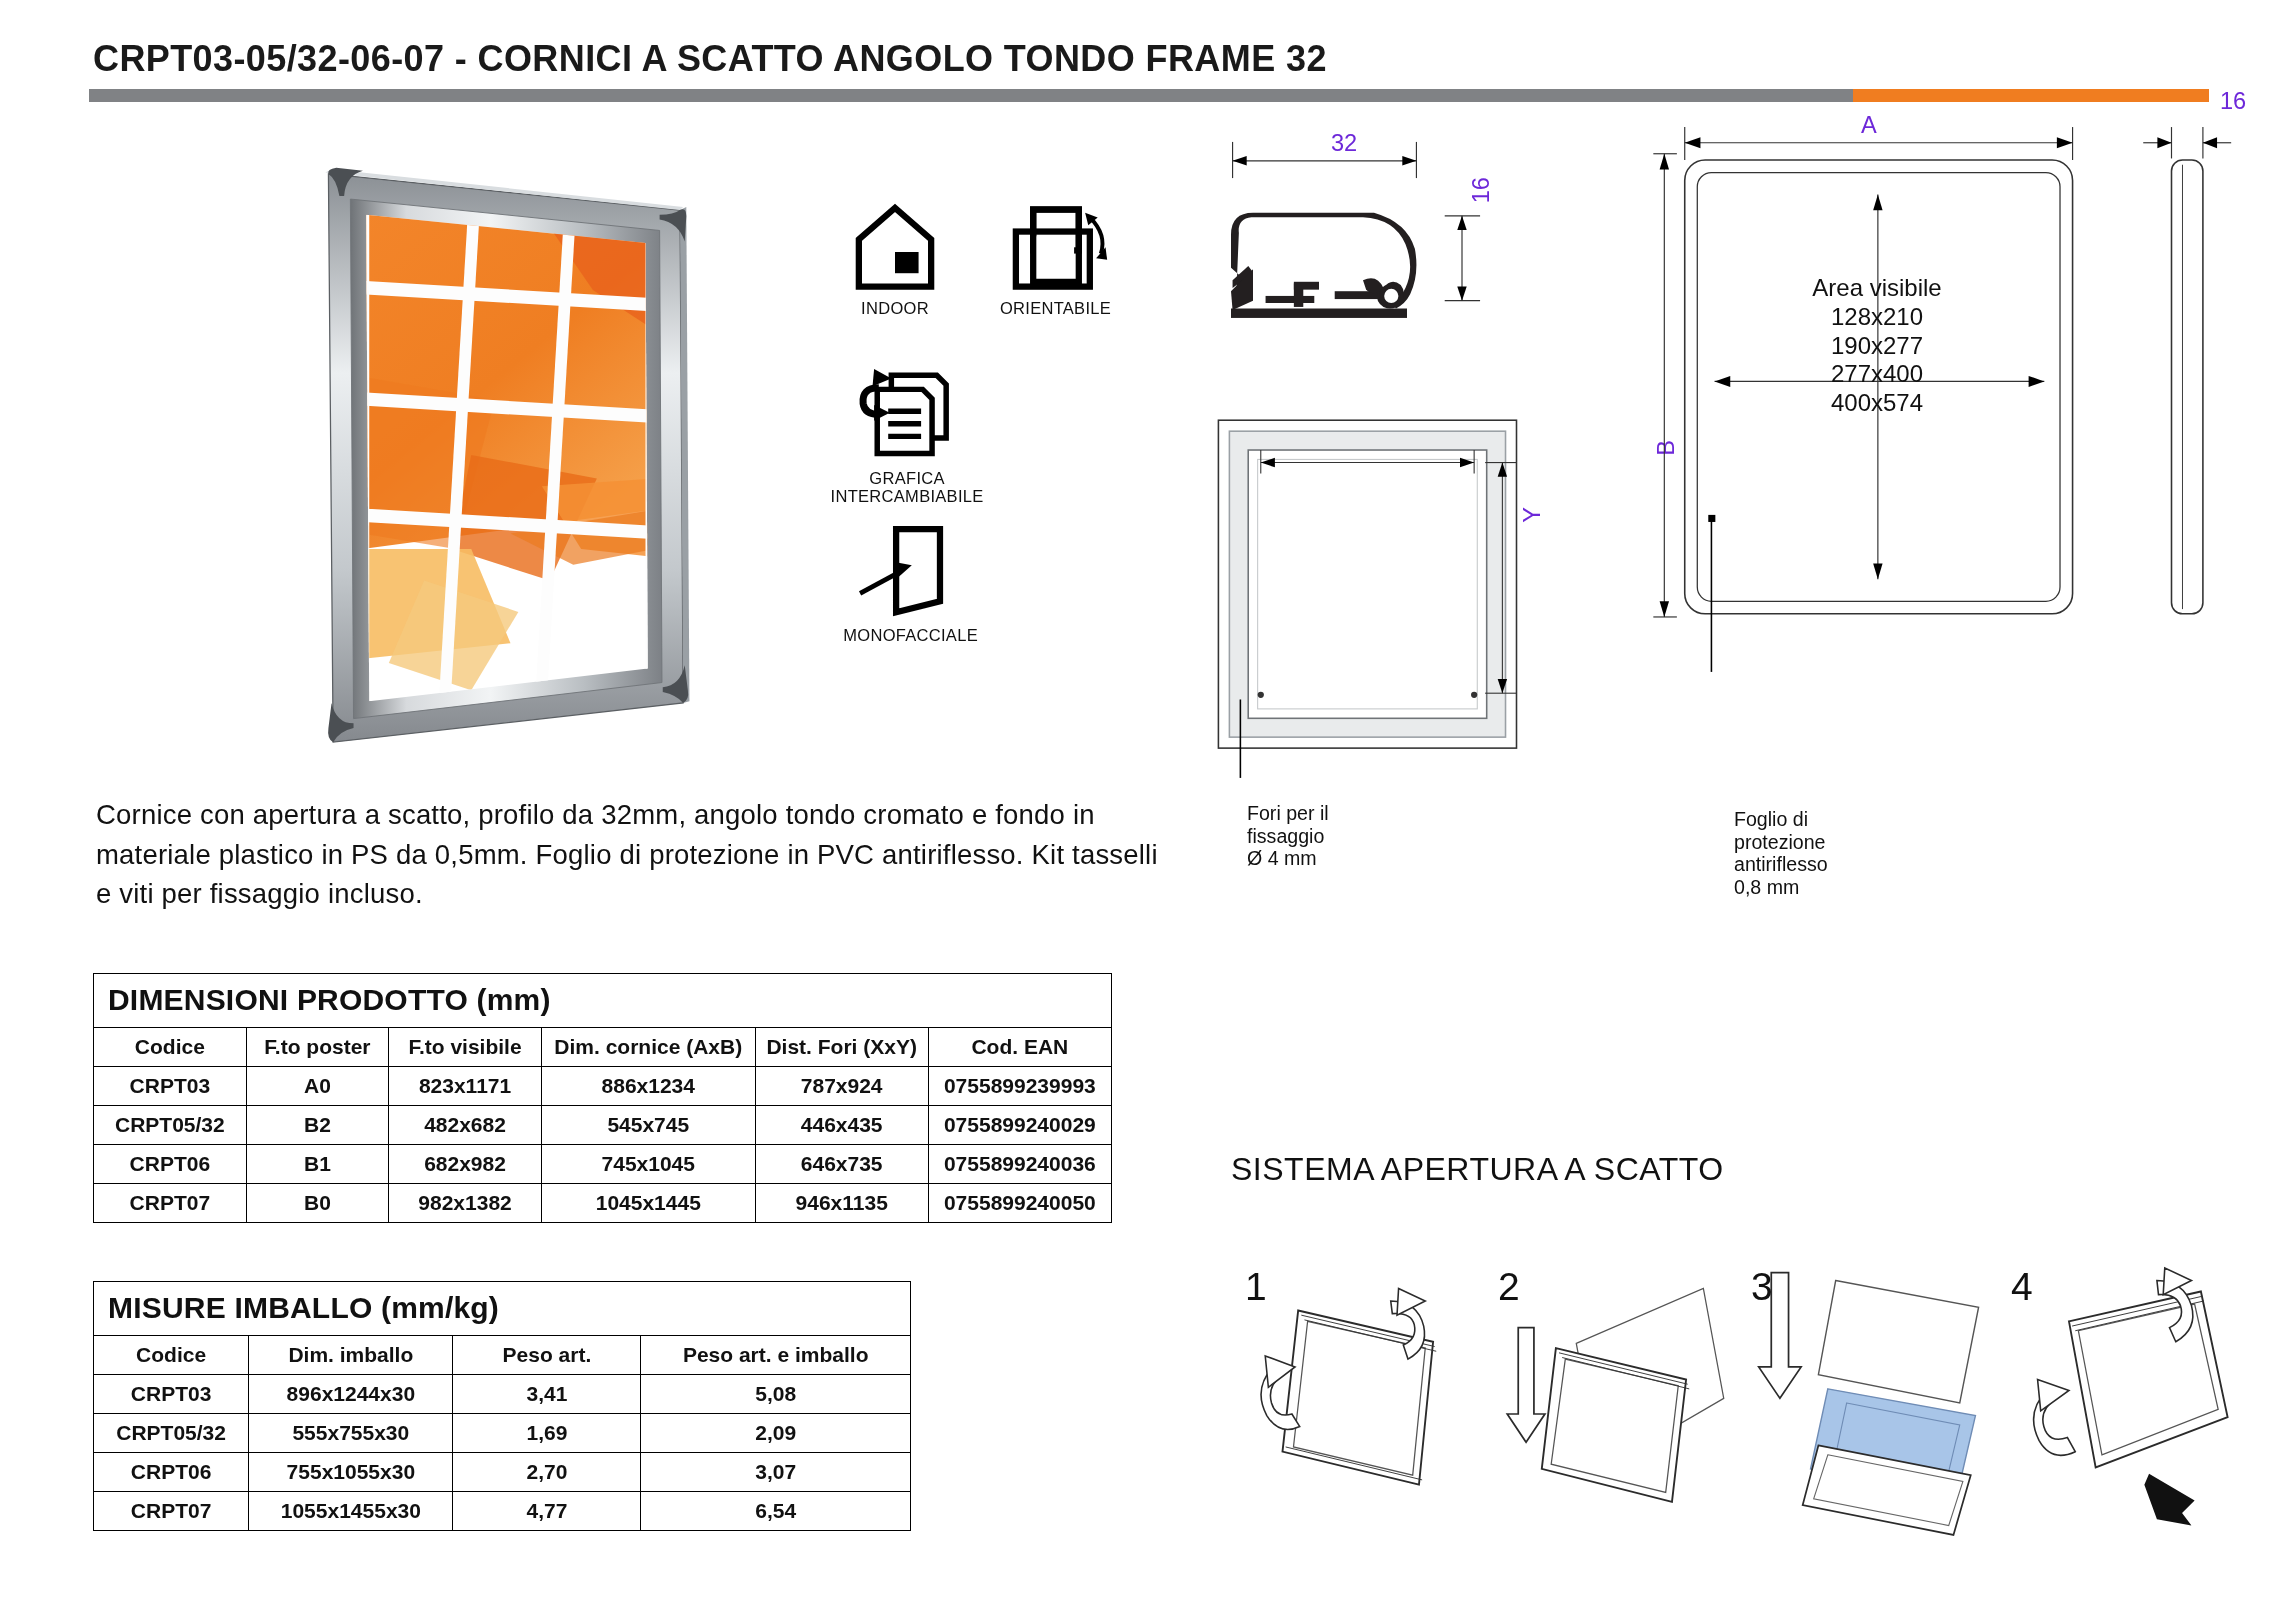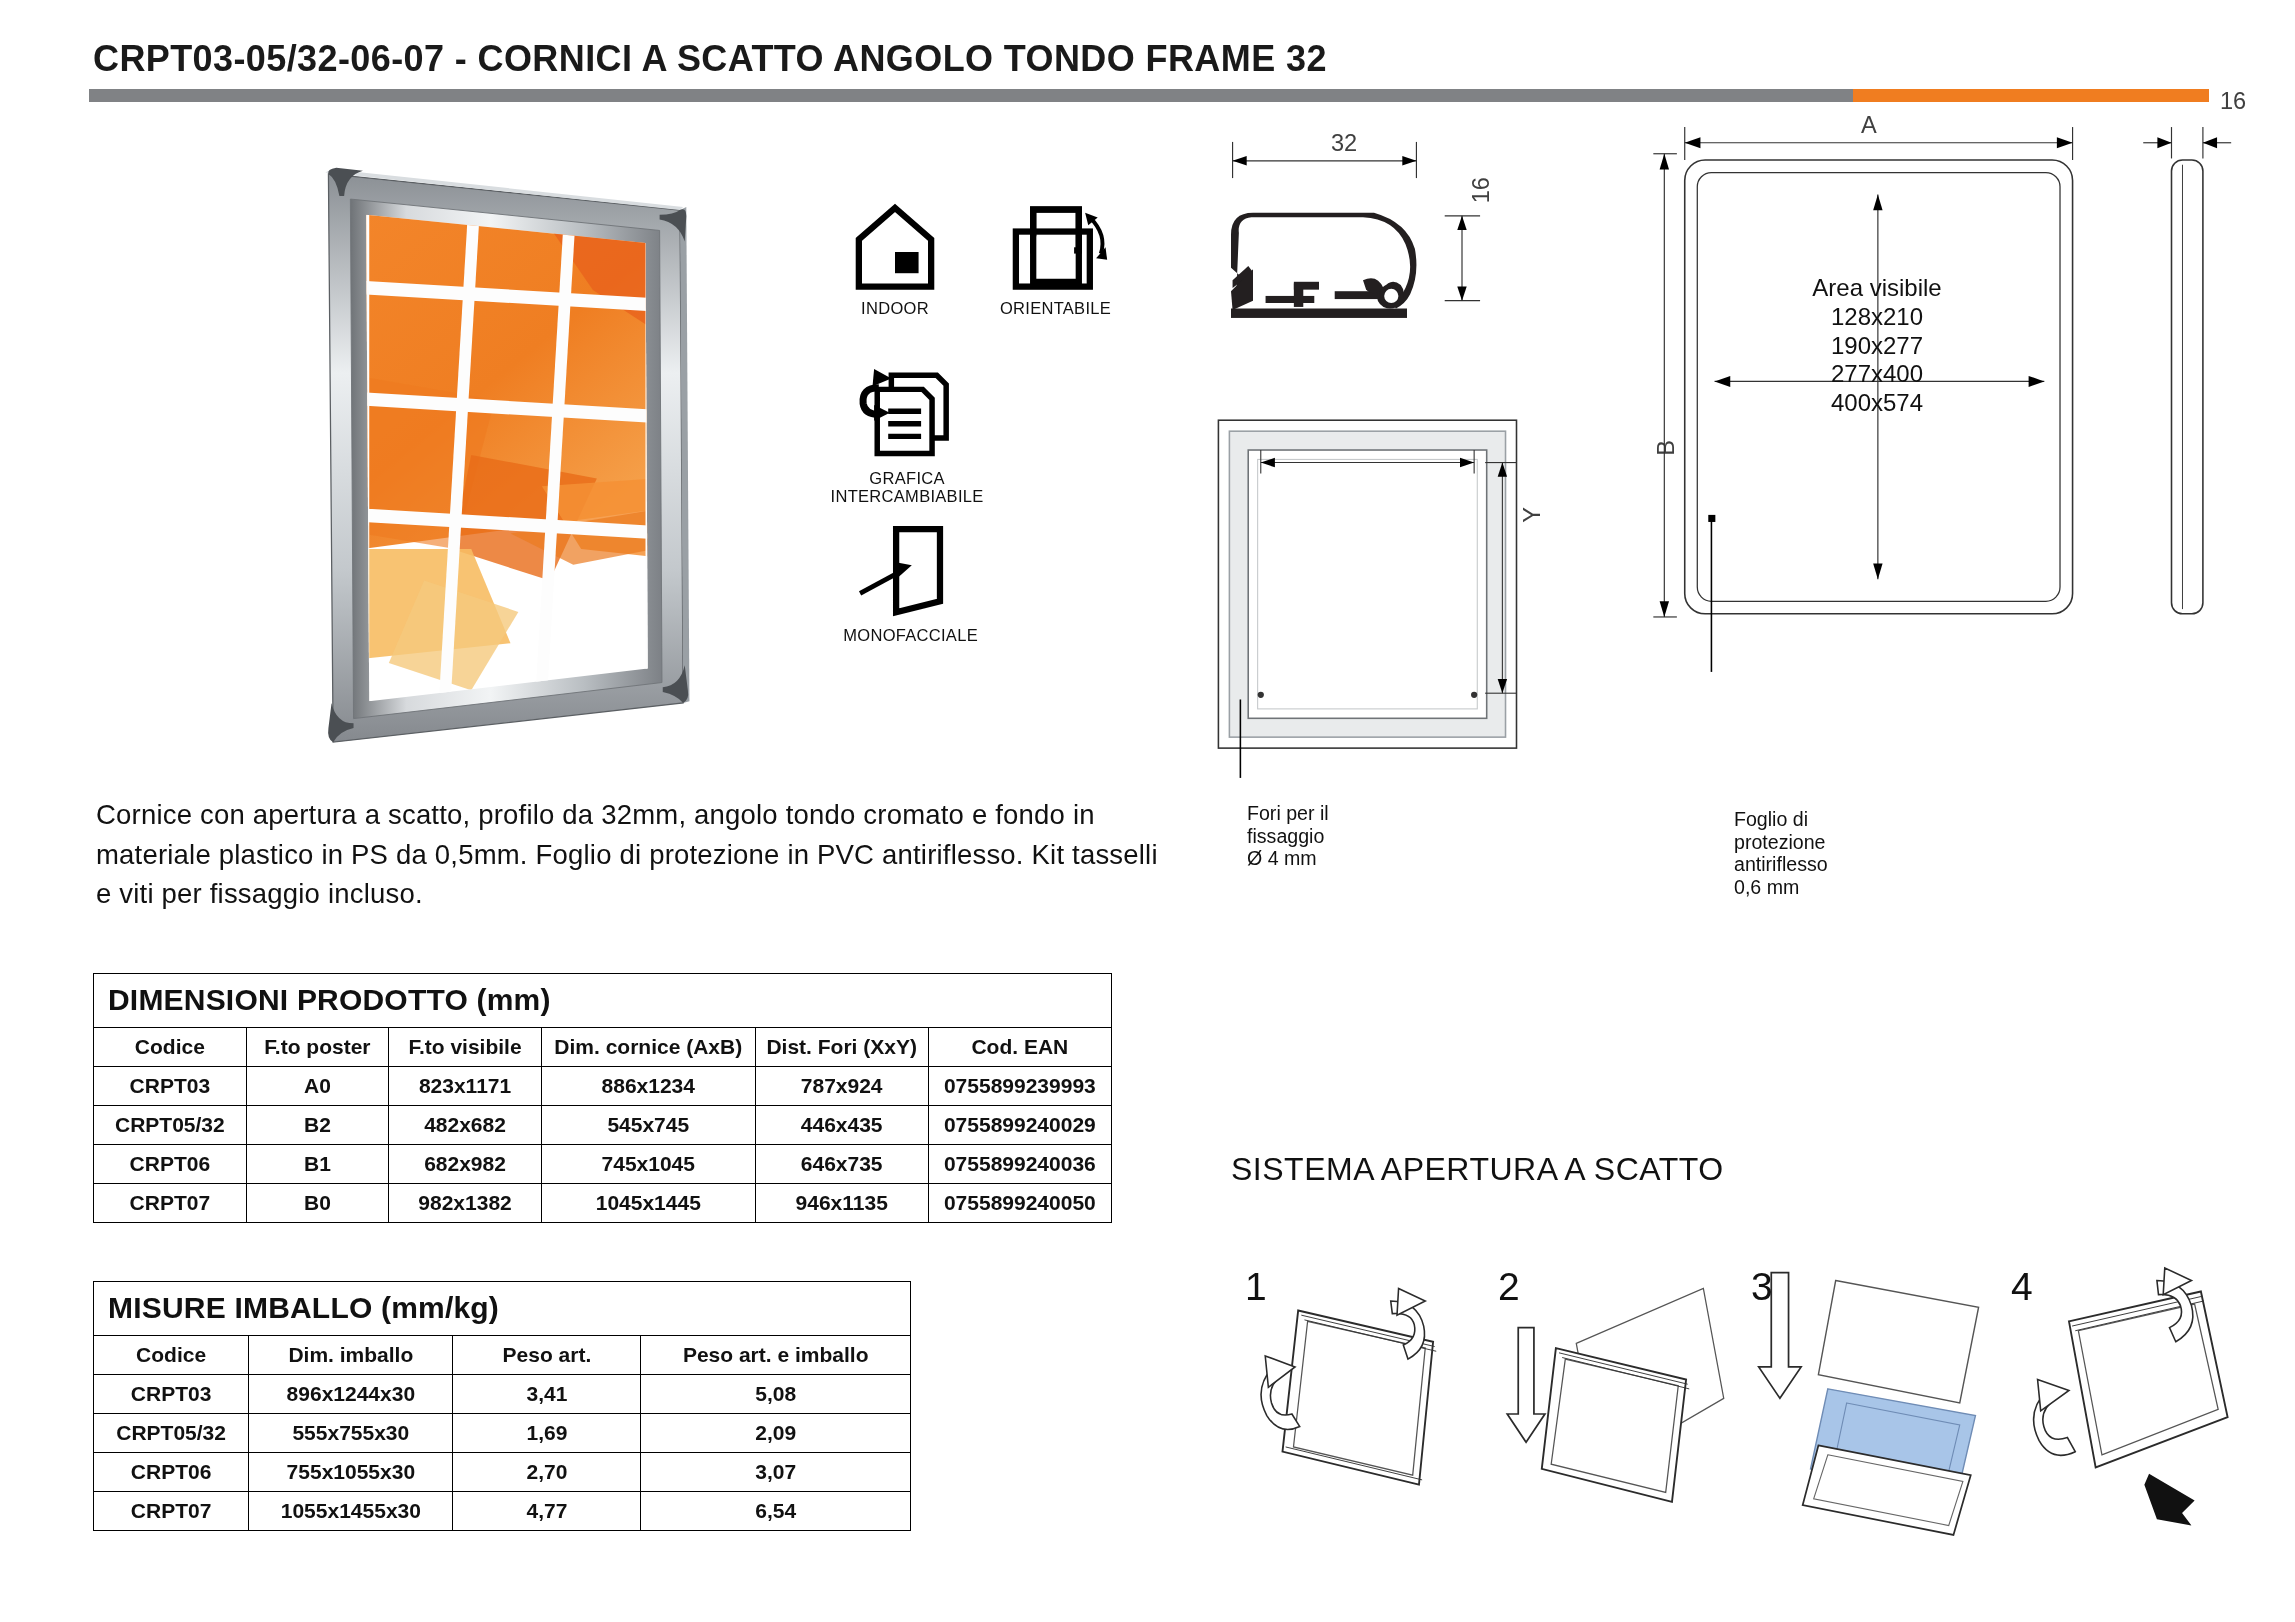--- a/index.html
+++ b/index.html
@@ -33,21 +33,21 @@
   .tbl{position:absolute;border-collapse:collapse;background:#fff;}
   .tbl td,.tbl th{border:1.6px solid #000;font-weight:bold;font-size:21px;
                   text-align:center;padding:7px 3.1px;color:#111;}
   .tbl .tbl-title{font-size:30px;text-align:left;padding:9.4px 0 9.4px 14px;letter-spacing:0.2px;}
   .tbl .col-code{font-weight:bold;font-size:21px;}
   #table-dimensioni{left:93px;top:973px;width:1019px;}
   #table-imballo{left:93px;top:1281px;width:818px;}
 
   
   #tech-area{position:absolute;left:1209px;top:134px;width:1052px;height:887px;}
-  .dim-text{position:absolute;font-size:23.6px;color:#404040;text-align:right;}
+  .dim-text{position:absolute;font-size:23.6px;color:#6d28d9;text-align:right;}
   .note-text{position:absolute;font-size:19.6px;line-height:1.16;color:#111;}
   .vert-text{writing-mode:vertical-rl;transform:rotate(180deg);}
   .area-vis{position:absolute;font-size:24px;line-height:1.2;text-align:center;color:#111;}
 
   
   #apertura-title{position:absolute;left:1231px;top:1151px;font-size:32px;
                   letter-spacing:0.5px;color:#111;}
   #steps{position:absolute;left:1237px;top:1249px;width:1021px;height:330px;}
   .step{position:absolute;top:0;width:251px;height:330px;}
   .step-num{position:absolute;left:7.9px;top:15.7px;font-size:39px;color:#111;}
@@ -366,21 +366,21 @@
 
   <div class="note-text" style="left:38px;top:668px;">
     <div>Fori per il</div>
     <div>fissaggio</div>
     <div>Ø 4 mm</div>
   </div>
   <div class="note-text" style="left:525px;top:674px;">
     <div>Foglio di</div>
     <div>protezione</div>
     <div>antiriflesso</div>
-    <div>0,6 mm</div>
+    <div>0,8 mm</div>
   </div>
 </div>
 
 <div id="apertura-title">SISTEMA APERTURA A SCATTO</div>
 
 <div id="steps">
 
   <div class="step" style="left:0px;">
     <div class="step-num">1</div>
     <svg width="251" height="330" viewBox="0 0 320 420">

